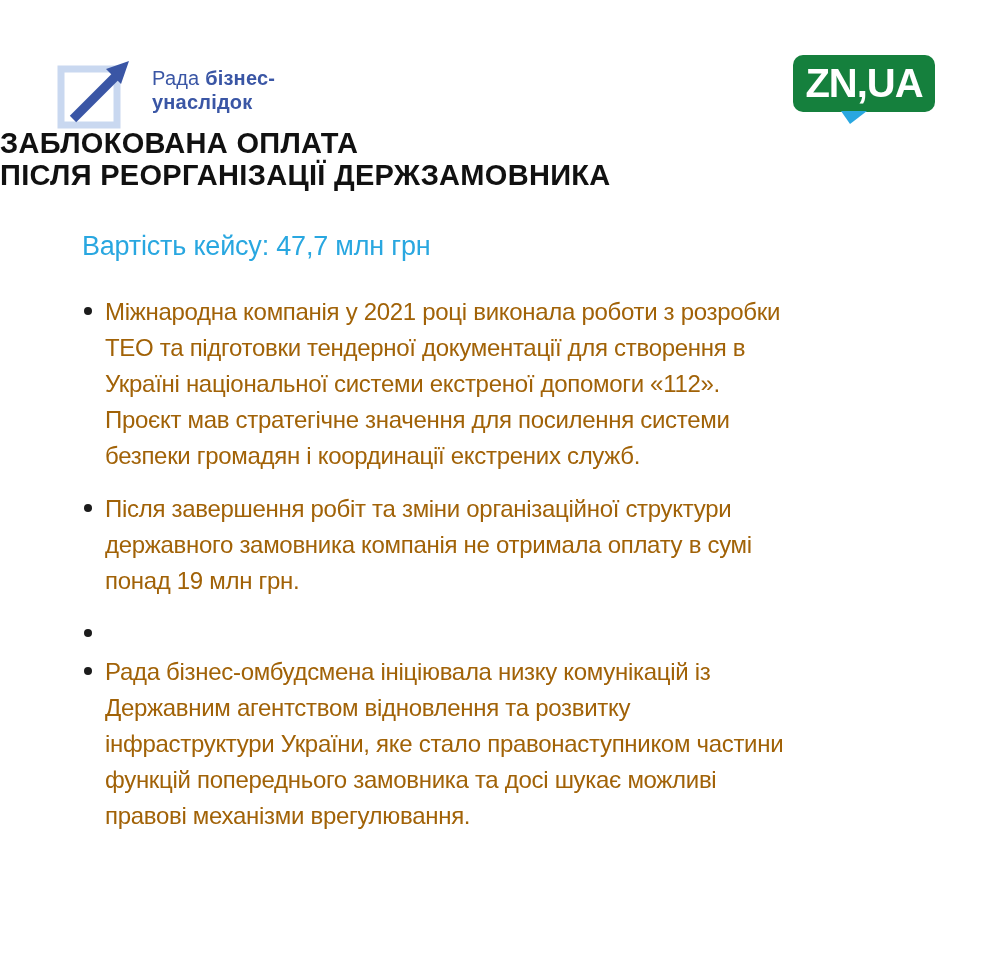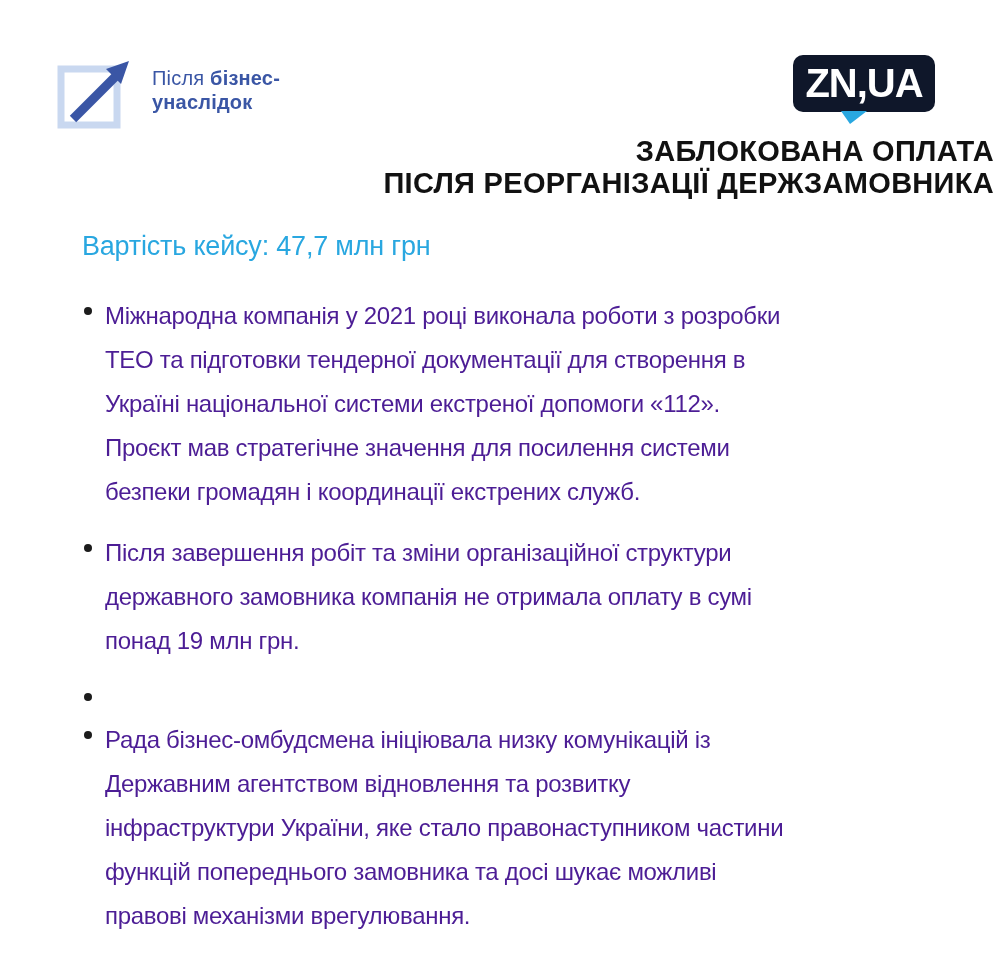--- a/index.html
+++ b/index.html
@@ -35,21 +35,21 @@
   .znua {
     position: absolute;
     left: 793px;
     top: 55px;
     width: 142px;
   }
   .znua-bubble {
     position: relative;
     width: 142px;
     height: 57px;
-    background: #0f172a;
+    background: #15803d;
     border-radius: 10px;
     display: flex;
     align-items: center;
     justify-content: center;
     color: #ffffff;
     font-weight: 700;
     font-size: 40px;
     letter-spacing: -1px;
   }
   .znua-tail {
@@ -61,22 +61,22 @@
     border-left: 9px solid transparent;
     border-right: 17px solid transparent;
     border-top: 13px solid #29a7e0;
   }
 
   
   .title {
     position: absolute;
     left: 0;
     right: 0;
-    top: 135px;
-    text-align: right;
+    top: 127px;
+    text-align: left;
     font-size: 29px;
     line-height: 32px;
     font-weight: 700;
     color: #111111;
     letter-spacing: 0.3px;
     white-space: pre-line;
   }
 
   
   .case-value {
@@ -104,40 +104,40 @@
   .bullet-dot {
     flex: none;
     width: 8px;
     height: 8px;
     border-radius: 50%;
     background: #1c1c1c;
     margin: 13px 13px 0 0;
   }
   .bullet-text {
     font-size: 24px;
-    line-height: 44px;
-    color: #4c1d95;
+    line-height: 36px;
+    color: #a16207;
     letter-spacing: -0.3px;
     white-space: pre-line;
   }
 </style>
 </head>
 <body>
 
 <div class="page">
 
   <div class="rbo-logo">
     <svg class="rbo-mark" viewBox="0 0 88 84">
       <rect x="7" y="21" width="56" height="56" fill="none" stroke="#c9d8f0" stroke-width="7"></rect>
       <line x1="19" y1="71" x2="63" y2="27" stroke="#3a56a5" stroke-width="9"></line>
       <polygon points="75,13 67,36 52,21" fill="#3a56a5"></polygon>
     </svg>
     <div class="rbo-text">
       <div>
-        <span>Після </span><span class="bold">бізнес-</span>
+        <span>Рада </span><span class="bold">бізнес-</span>
       </div>
       <div class="bold">унаслідок</div>
     </div>
   </div>
 
   <div class="znua">
     <div class="znua-bubble">ZN,UA</div>
     <div class="znua-tail"></div>
   </div>
 

